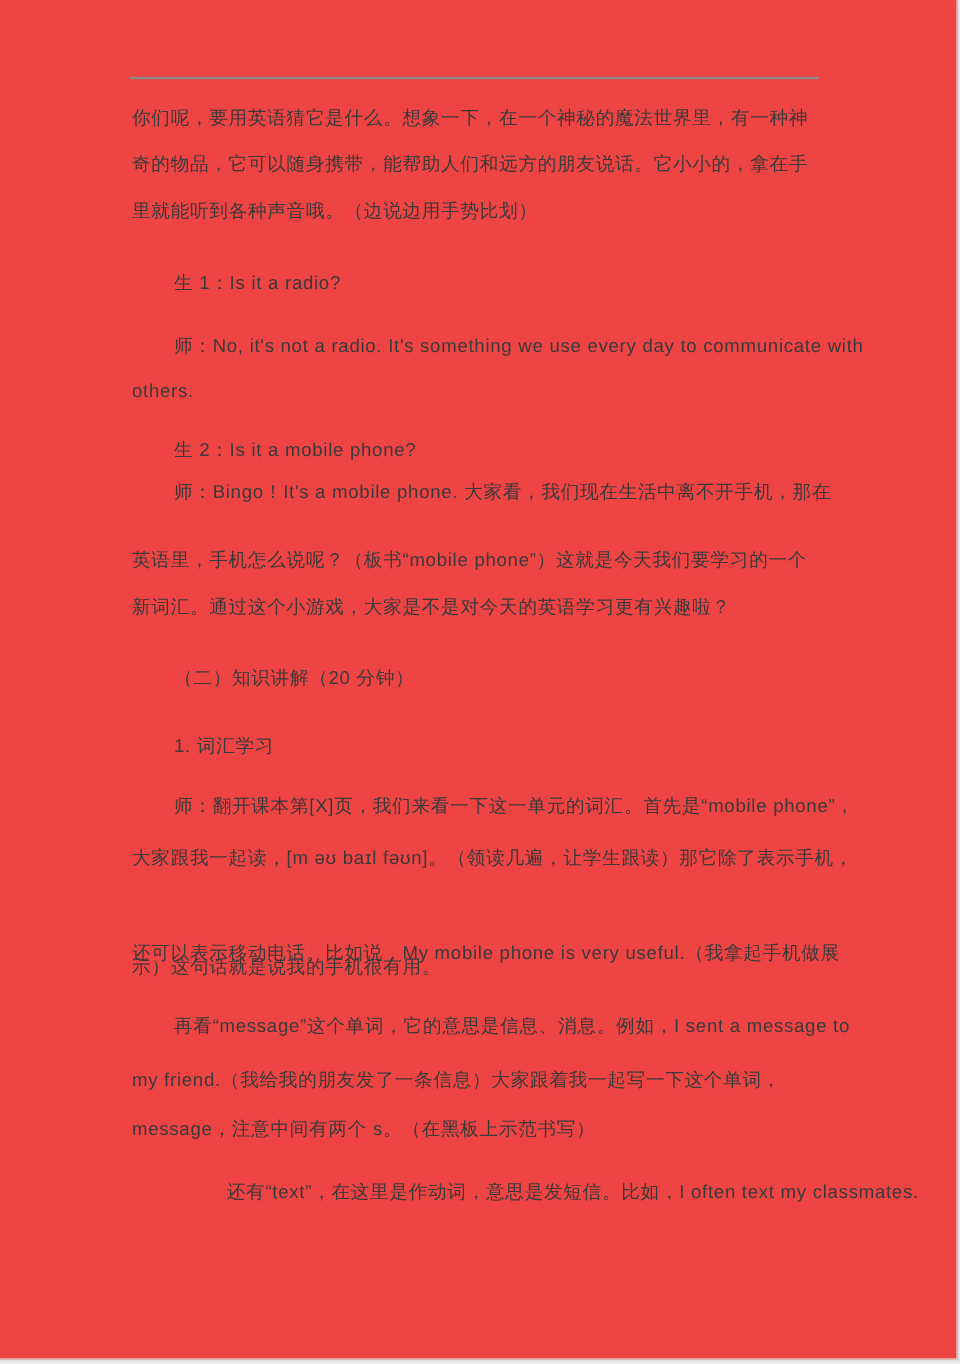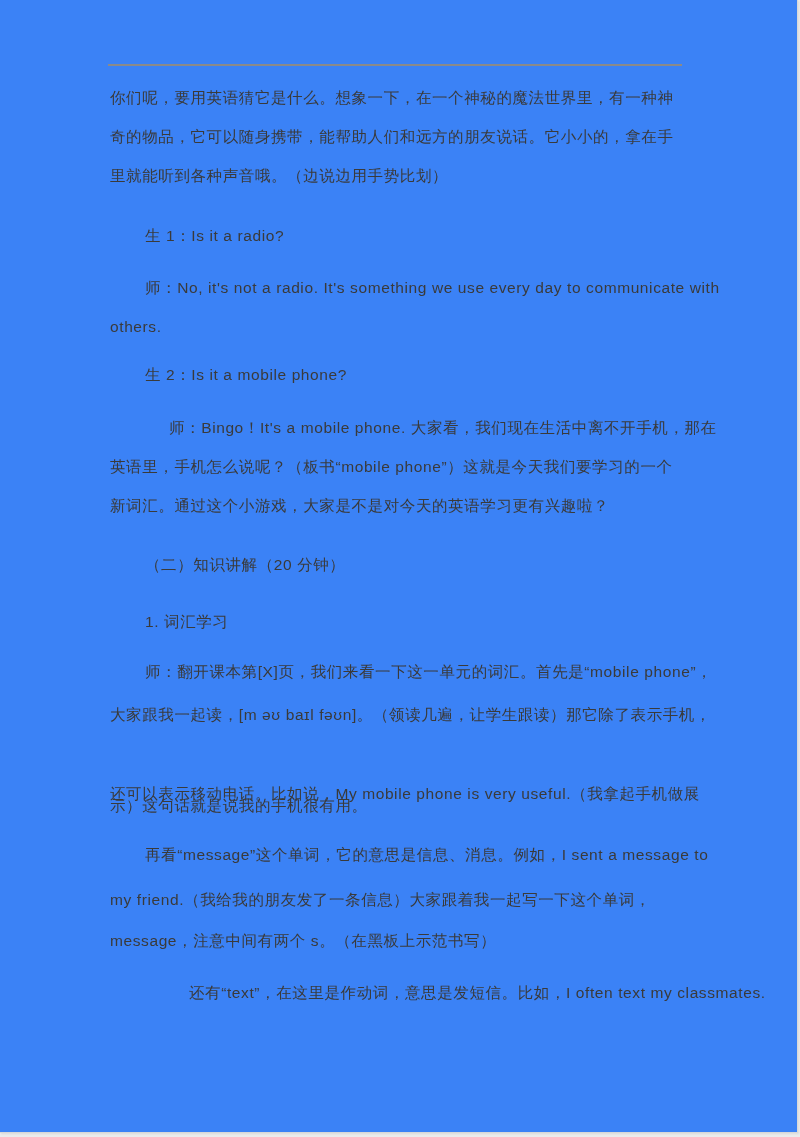--- a/index.html
+++ b/index.html
@@ -3,21 +3,21 @@
 <meta charset="utf-8">
 <style>
   html, body { margin: 0; padding: 0; }
   body {
     width: 800px; height: 1137px; position: relative; overflow: hidden;
     background: #ececec;
     font-family: "Liberation Sans", "DejaVu Sans", sans-serif;
   }
   .page {
     position: absolute; left: 0; top: 0; width: 797px; height: 1132px;
-    background: #3b82f6;
+    background: #ef4444;
     border-right: 1px solid #d8d8d8; border-bottom: 1px solid #d8d8d8;
     box-shadow: 1px 1px 2px rgba(0,0,0,0.08);
   }
   .header-rule {
     position: absolute; left: 108px; top: 64px; width: 574px; height: 2px;
     background: #8a8a8a;
   }
   .line {
     position: absolute; left: 110px; white-space: nowrap;
     font-size: 15.5px; color: #3a3a3a; letter-spacing: 0.6px;
@@ -36,21 +36,21 @@
 <div class="page">
   <div class="header-rule"></div>
   <div id="lines">
       <div class="line" style="top: 88px;">你们呢，要用英语猜它是什么。想象一下，在一个神秘的魔法世界里，有一种神</div>
       <div class="line" style="top: 127px;">奇的物品，它可以随身携带，能帮助人们和远方的朋友说话。它小小的，拿在手</div>
       <div class="line" style="top: 166px;">里就能听到各种声音哦。（边说边用手势比划）</div>
       <div class="line indent" style="top: 226px;">生  1：Is it a radio?</div>
       <div class="line indent" style="top: 278px; text-align: center;">师：No, it's not a radio. It's something we use every day to communicate with</div>
       <div class="line" style="top: 318px;">others.</div>
       <div class="line indent" style="top: 365px;">生  2：Is it a mobile phone?</div>
-      <div class="line indent" style="top: 418px; margin-left: 24px;">师：Bingo！It's a mobile phone.  大家看，我们现在生活中离不开手机，那在</div>
+      <div class="line indent" style="top: 400px;">师：Bingo！It's a mobile phone.  大家看，我们现在生活中离不开手机，那在</div>
       <div class="line" style="top: 457px;">英语里，手机怎么说呢？（板书“mobile  phone”）这就是今天我们要学习的一个</div>
       <div class="line" style="top: 496px;">新词汇。通过这个小游戏，大家是不是对今天的英语学习更有兴趣啦？</div>
       <div class="line indent" style="top: 555px;">（二）知识讲解（20  分钟）</div>
       <div class="line indent" style="top: 612px;">1.  词汇学习</div>
       <div class="line indent" style="top: 662px;">师：翻开课本第[X]页，我们来看一下这一单元的词汇。首先是“mobile phone”，</div>
       <div class="line" style="top: 705px;">大家跟我一起读，[m əʊ baɪl fəʊn]。（领读几遍，让学生跟读）那它除了表示手机，</div>
       <div class="line" style="top: 748px; margin-top: 36px;">还可以表示移动电话。比如说，My mobile phone is very useful.（我拿起手机做展</div>
       <div class="line" style="top: 796px;">示）这句话就是说我的手机很有用。</div>
       <div class="line indent" style="top: 845px;">再看“message”这个单词，它的意思是信息、消息。例如，I sent a message to</div>
       <div class="line" style="top: 890px;">my  friend.（我给我的朋友发了一条信息）大家跟着我一起写一下这个单词，</div>

